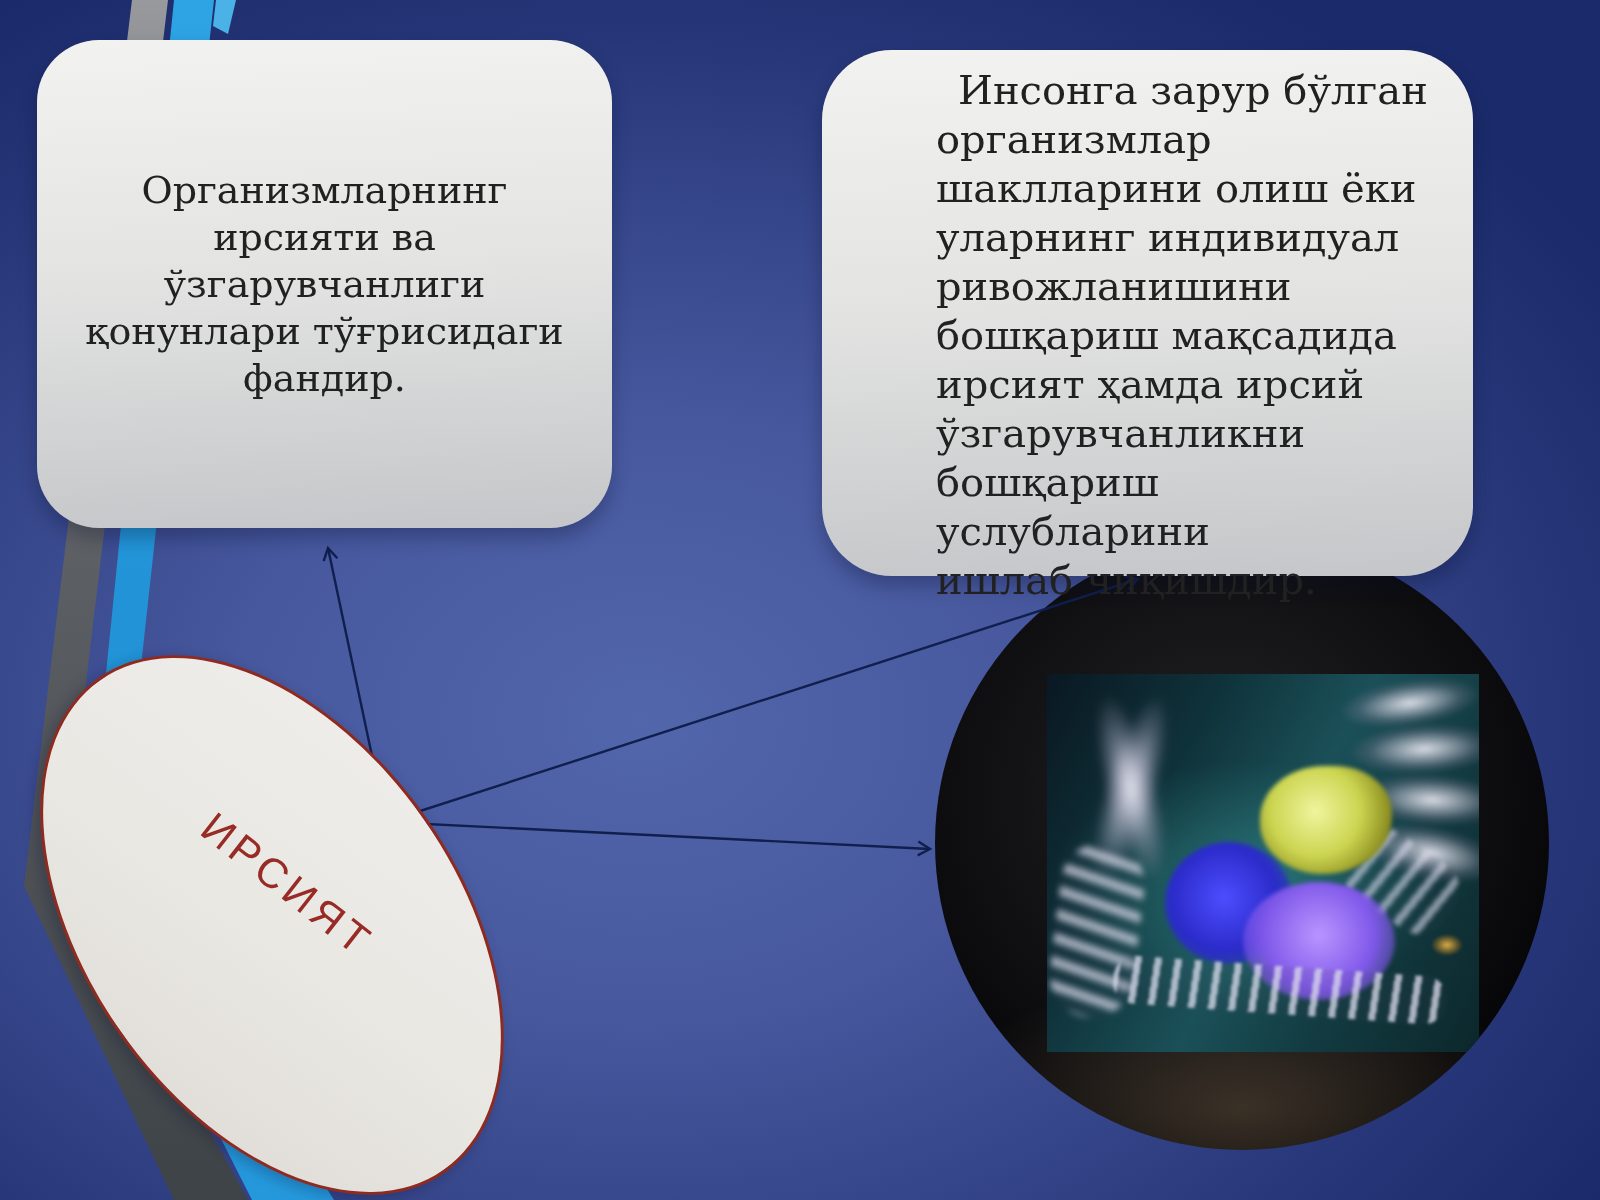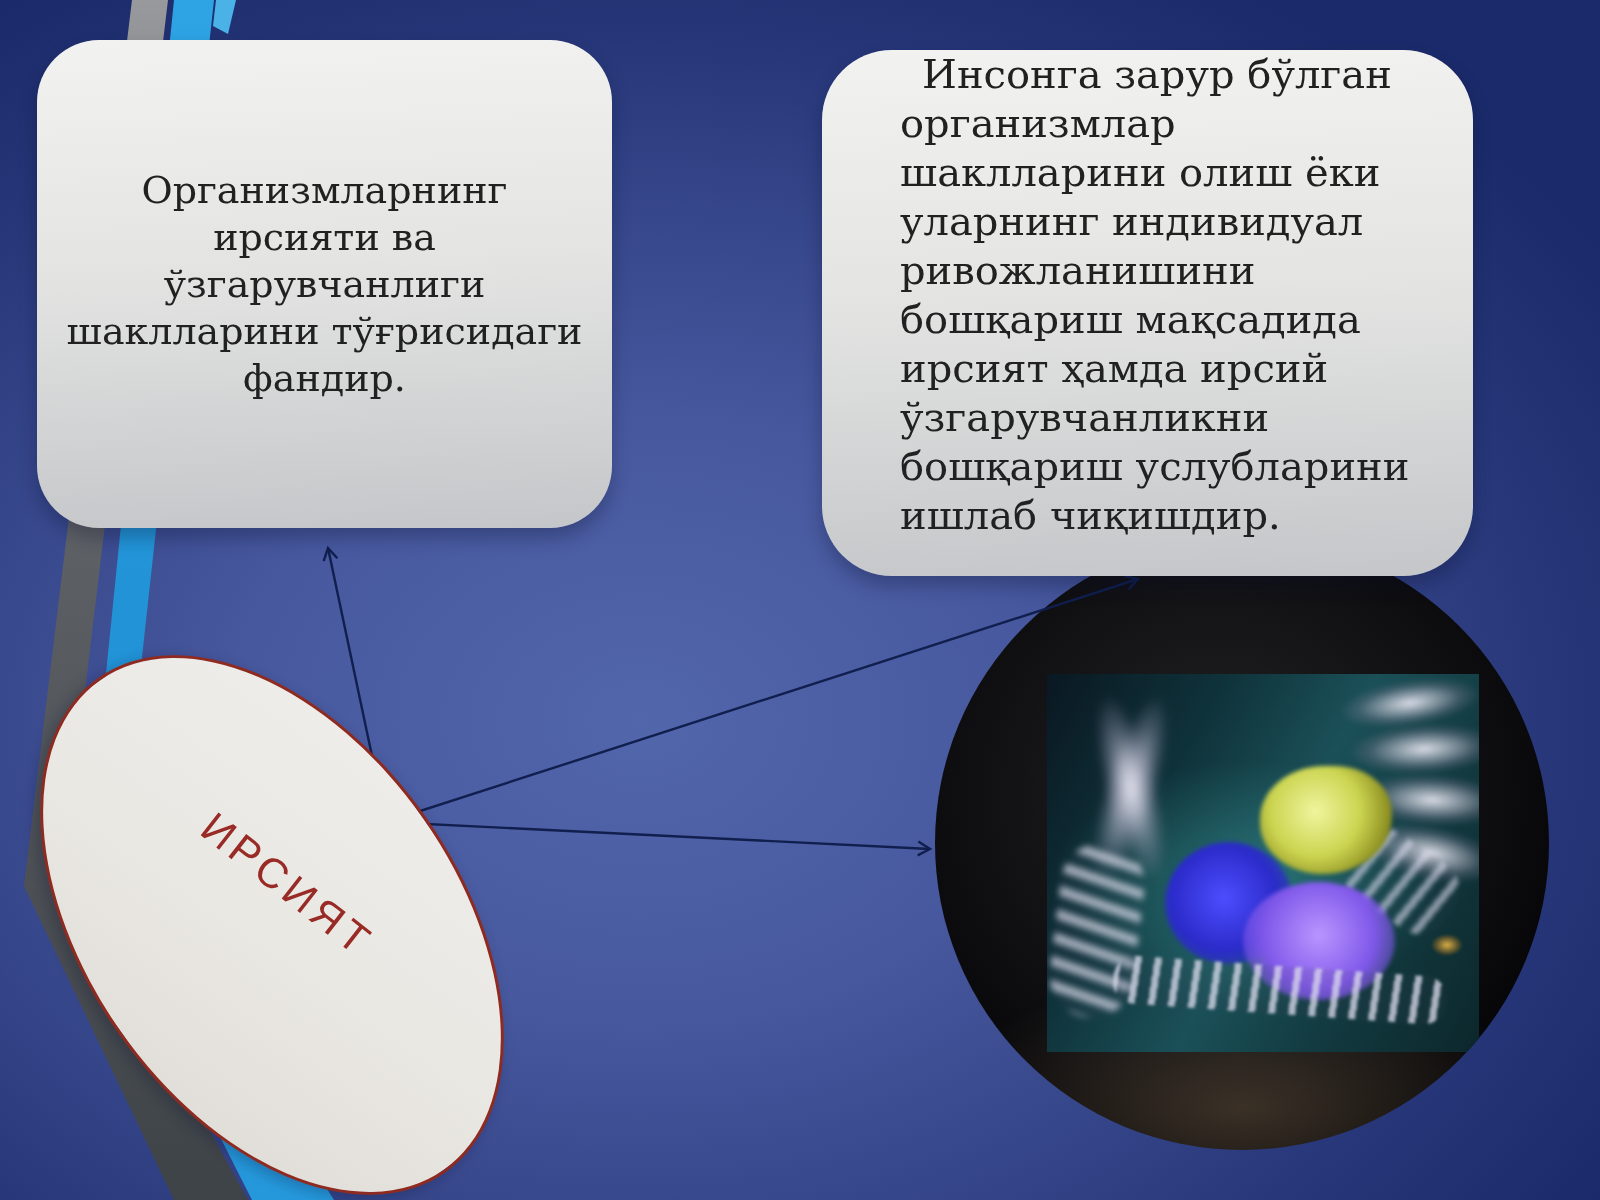--- a/index.html
+++ b/index.html
@@ -28,21 +28,21 @@
   .box-left .txt{
     white-space:pre-line;text-align:center;
     font-size:38px;line-height:47px;padding:0 26px;
   }
   .box-right{
     left:822px;top:50px;width:651px;height:526px;
     border-radius:70px;
   }
   .box-right .txt{
     white-space:pre-line;text-align:left;text-indent:22px;
-    font-size:40px;line-height:49px;padding:0 28px 0 78px;
+    font-size:40px;line-height:49px;padding:16px 28px 0 78px;margin-left:36px;
   }
 
   .big-circle{
     position:absolute;z-index:2;left:935px;top:536px;width:614px;height:614px;
     border-radius:50%;overflow:hidden;
     background:
       radial-gradient(ellipse 70% 32% at 50% 93%, rgba(98,80,60,0.55), rgba(0,0,0,0) 70%),
       radial-gradient(circle at 46% 42%, #232325 0%, #101013 50%, #020203 85%, #000 100%);
   }
   .photo{
@@ -161,21 +161,21 @@
     </defs>
     <line x1="386" y1="822" x2="328" y2="548" stroke="#101f4e" stroke-width="2.4" marker-end="url(#ah)"></line>
     <line x1="386" y1="822" x2="1138" y2="579" stroke="#101f4e" stroke-width="2.4" marker-end="url(#ah)"></line>
     <line x1="386" y1="822" x2="930" y2="849" stroke="#101f4e" stroke-width="2.4" marker-end="url(#ah)"></line>
   </svg>
 
   <div class="textbox box-left">
     <div class="txt">Организмларнинг
 ирсияти ва
 ўзгарувчанлиги
-шаклларини тўғрисидаги
+қонунлари тўғрисидаги
 фандир.</div>
   </div>
 
   <div class="textbox box-right">
     <div class="txt">Инсонга зарур бўлган
 организмлар
 шаклларини олиш ёки
 уларнинг индивидуал
 ривожланишини
 бошқариш мақсадида

